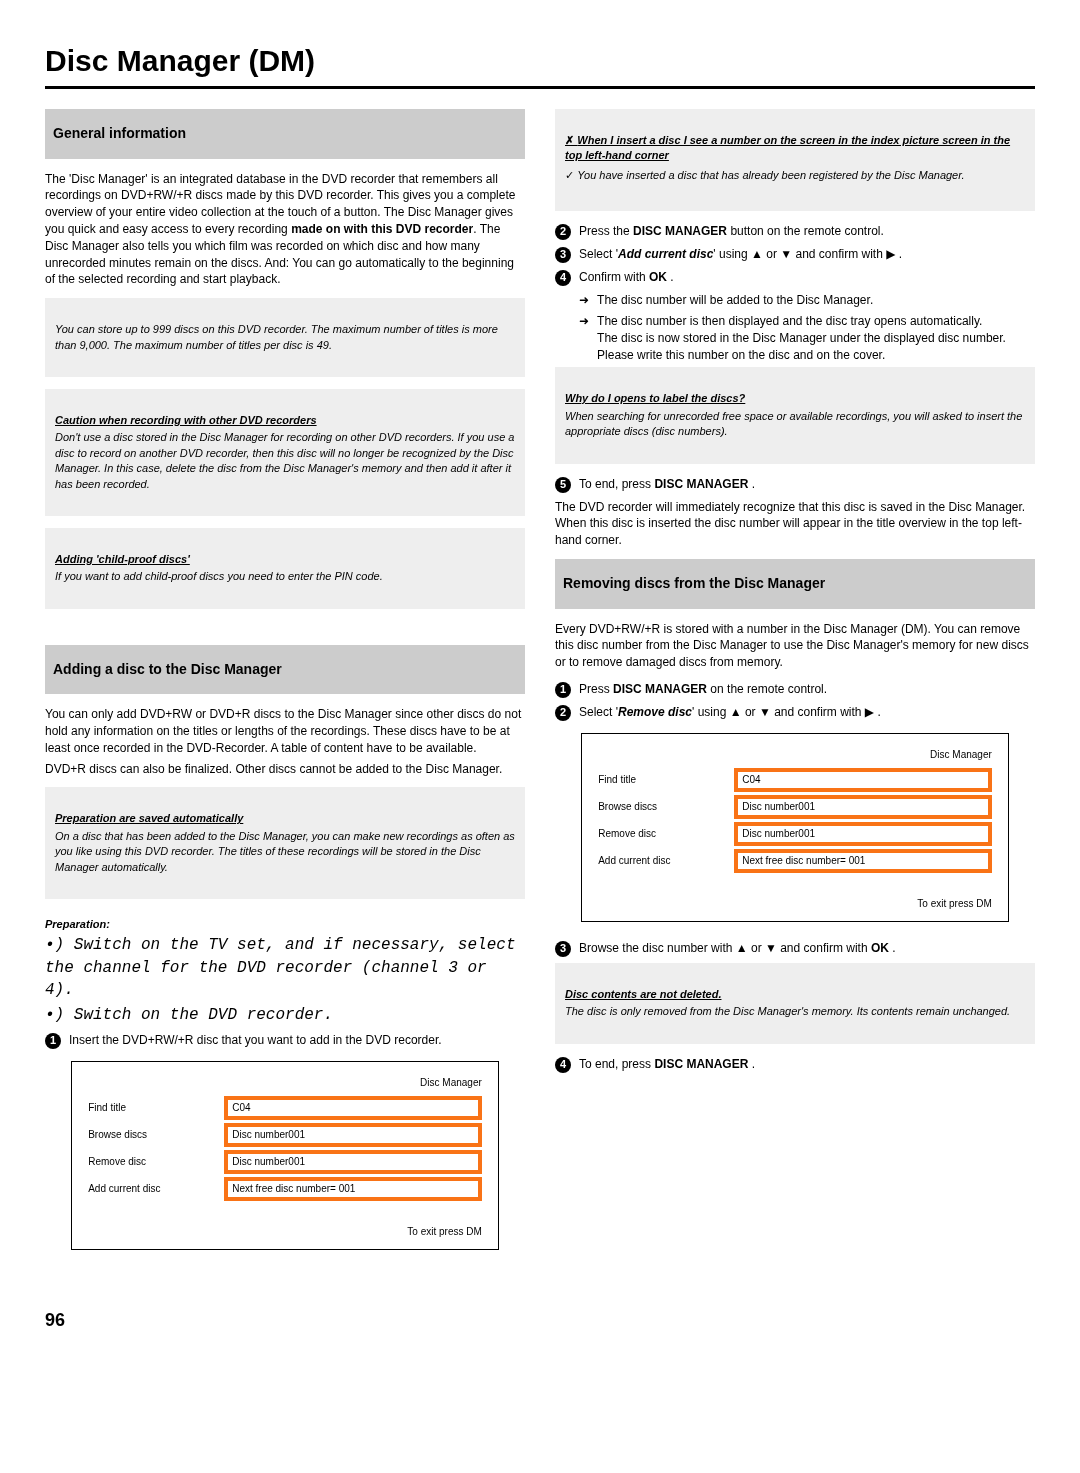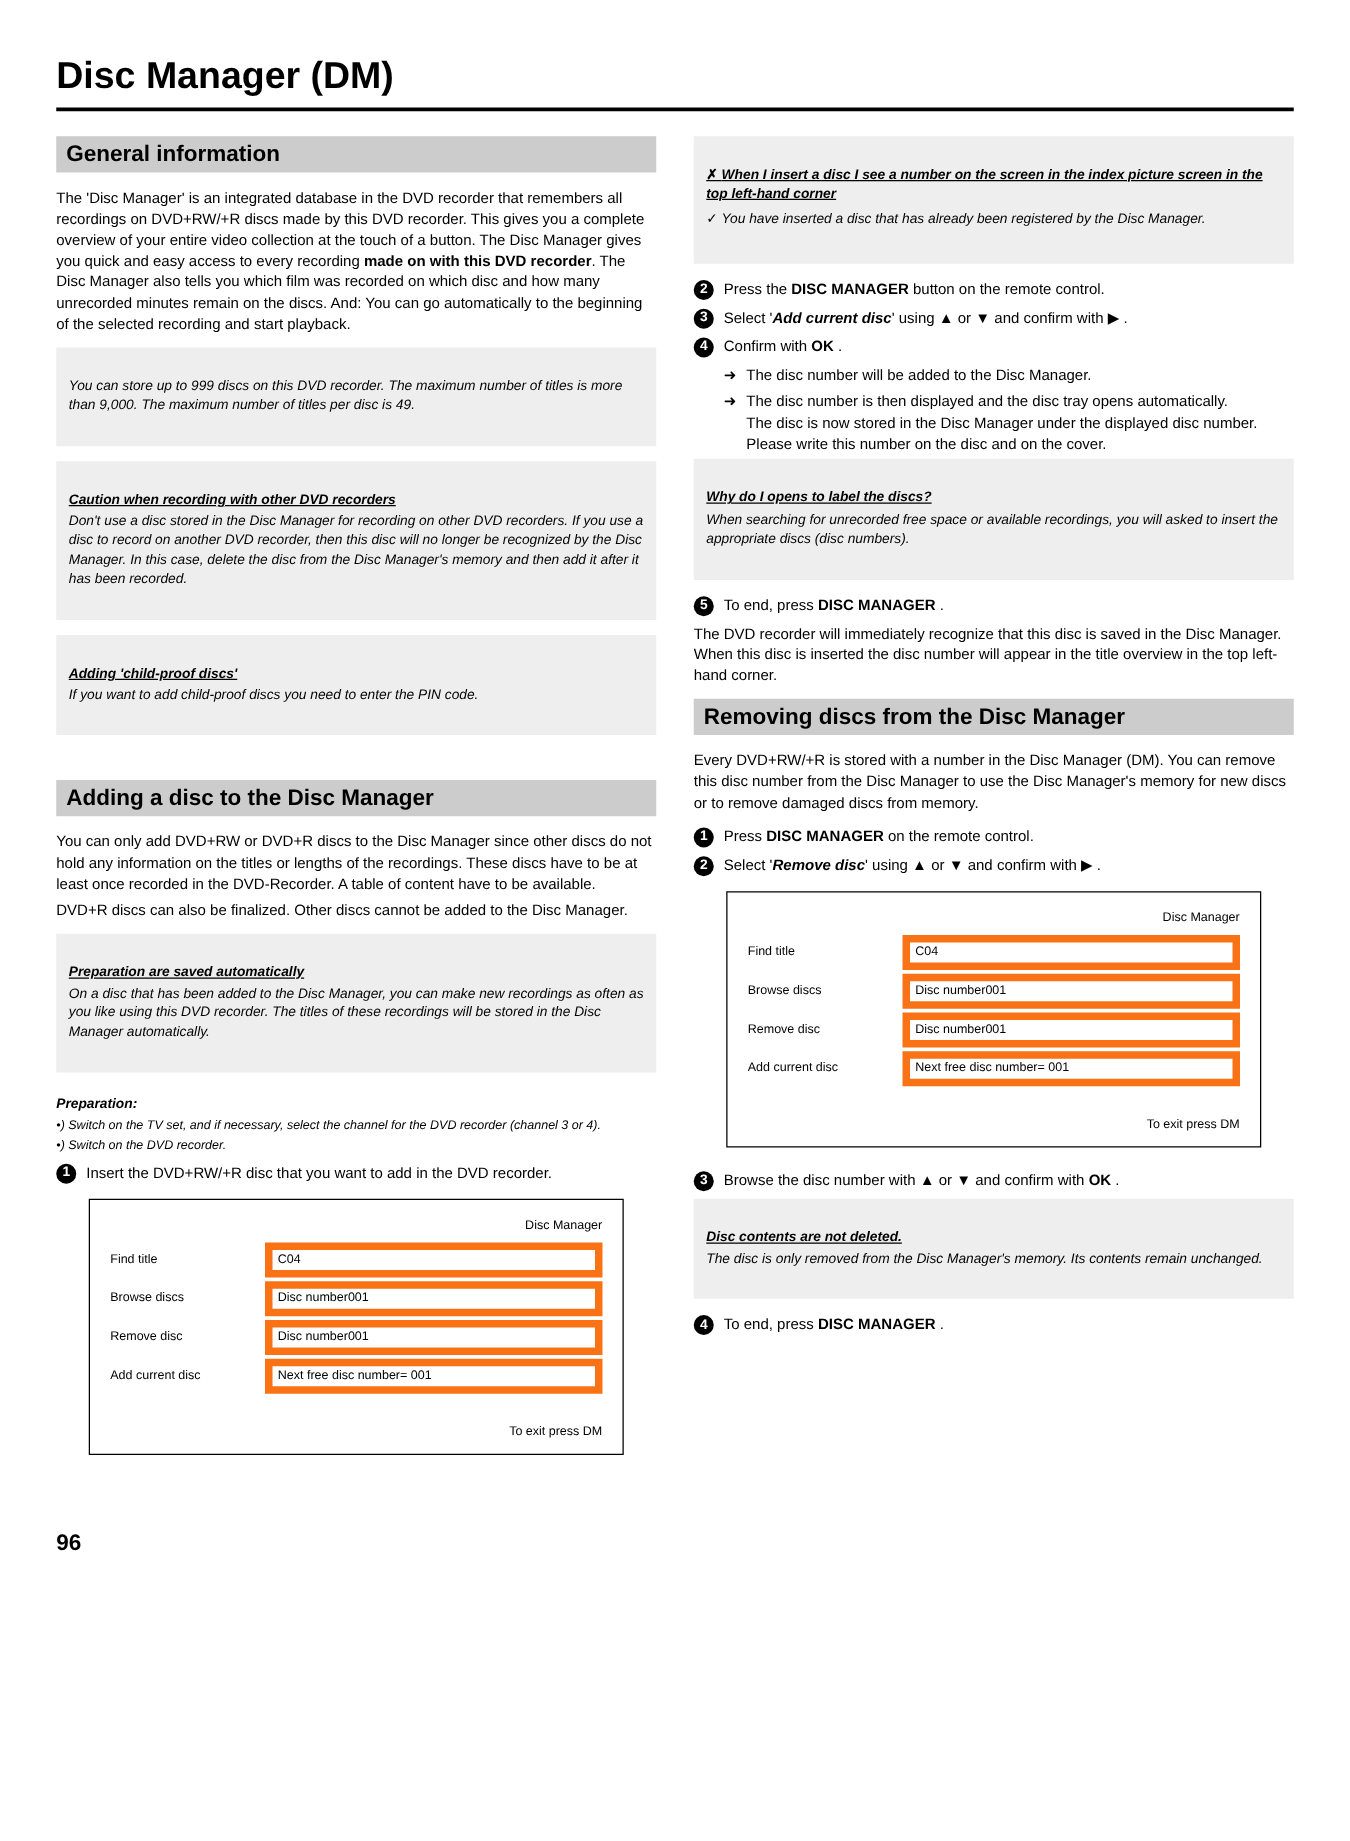--- a/index.html
+++ b/index.html
@@ -24,23 +24,23 @@
   .cols {
     display: flex;
     gap: 30px;
   }
   .col {
     flex: 1;
     min-width: 0;
   }
   .section-header {
     background: #ccc;
-    font-size: 18px;
-    font-weight: bold;
-    padding: 2px 8px;
+    font-size: 14px;
+    font-weight: bold;
+    padding: 15px 8px;
     margin: 0 0 12px 0;
   }
   p { margin: 0 0 10px 0; }
   .notebox {
     background: #eee;
     padding: 24px 10px;
     margin: 0 0 12px 0;
     font-style: italic;
     font-size: 11px;
   }
@@ -55,22 +55,23 @@
   .notebox .solution::before { content: "✓ "; font-style: normal; }
   .notebox .problem, .notebox .solution { margin-bottom: 4px; }
   .prep-title {
     font-weight: bold;
     font-style: italic;
     font-size: 11px;
     margin: 0 0 2px 0;
   }
   .prep-item {
     font-style: italic;
-    font-size: 10px;
+    font-size: 16px;
     margin: 0 0 2px 0;
+    font-family: Liberation Mono, monospace;
   }
   .step {
     display: flex;
     align-items: flex-start;
     gap: 8px;
     margin: 6px 0;
   }
   .step .num {
     flex: 0 0 16px;
     width: 16px;
@@ -99,21 +100,21 @@
   .osd {
     border: 1px solid #000;
     margin: 12px auto 18px auto;
     width: 82%;
     padding: 14px 16px 10px 16px;
     font-size: 10px;
   }
   .osd-title { text-align: right; margin-bottom: 6px; }
   .osd-row { display: flex; gap: 24px; margin-bottom: 3px; align-items: center; }
   .osd-row .lab { flex: 0 0 100px; }
-  .osd-row .val { flex: 1; border: 6px solid #f97316; padding: 1px 4px; }
+  .osd-row .val { flex: 1; border: 4px solid #f97316; padding: 1px 4px; margin-left: 12px; }
   .osd-footer { text-align: right; margin-top: 24px; }
   .page-num {
     font-size: 18px;
     font-weight: bold;
     margin-top: 40px;
   }
 </style>
 </head>
 <body>
 

